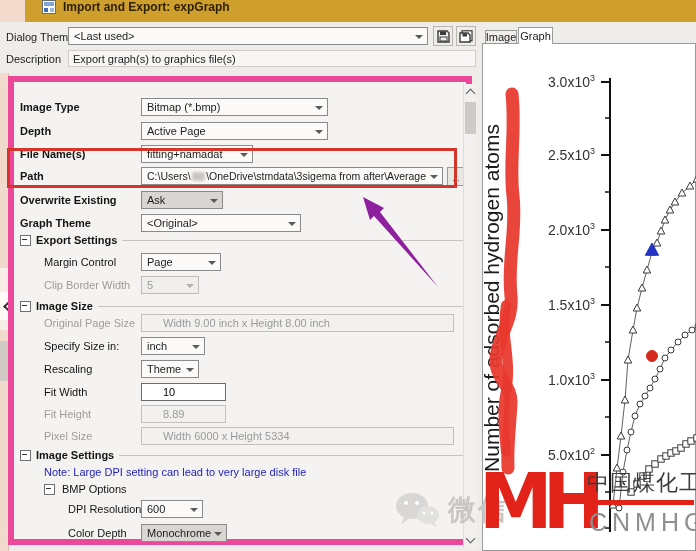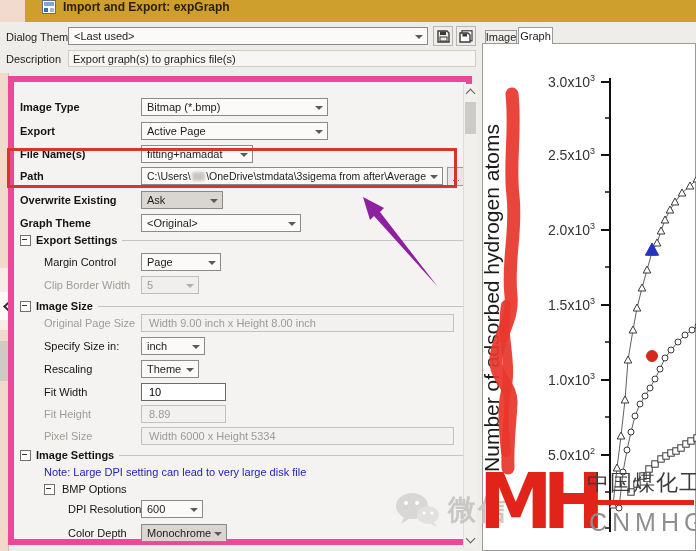--- a/index.html
+++ b/index.html
@@ -16,21 +16,21 @@
   
   .hlbl{position:absolute;font-size:11px;color:#1c1c1c;white-space:nowrap;}
   .combo{position:absolute;height:18px;background:#FBFAF9;border:1px solid #8a8a8a;box-sizing:border-box;
          display:flex;align-items:center;padding:0 16px 0 5px;font-size:11px;color:#1c1c1c;white-space:nowrap;overflow:hidden;}
   .combo .arr{position:absolute;right:4px;top:7px;width:0;height:0;
               border-left:4px solid transparent;border-right:4px solid transparent;border-top:4px solid #5a5a5a;}
   .combo.gray{background:#D9D6D1;}
   .combo.dis{background:#F0EFED;color:#9a9a9a;border-color:#BFBDBA;}
   .combo.dis .arr{border-top-color:#b2b0ad;}
   .tfield{position:absolute;height:18px;box-sizing:border-box;border:1px solid #C3C1BD;background:#F2F1EF;
-          font-size:11px;color:#9a9a9a;display:flex;align-items:center;padding:0 7px;white-space:nowrap;overflow:hidden;}
+          font-size:11px;color:#9a9a9a;display:flex;align-items:center;padding:0 21px;white-space:nowrap;overflow:hidden;}
   .tfield.edit{background:#fff;border-color:#6a6a6a;color:#000;}
   .sbtn{position:absolute;width:20px;height:20px;background:#EFEDEA;border:1px solid #B9B6B1;box-sizing:border-box;
         display:flex;align-items:center;justify-content:center;padding:0;}
   .descfield{position:absolute;height:17px;box-sizing:border-box;border:1px solid #CFCCC8;background:#F7F6F4;
              font-size:11px;color:#1c1c1c;display:flex;align-items:center;padding:0 4px;}
   
   .form-panel{position:absolute;left:8px;top:76px;width:464px;height:469px;background:#F4F3F1;
               border:6px solid #ec4899;box-sizing:border-box;}
   .flabel{position:absolute;font-size:11px;color:#141414;white-space:nowrap;}
   .flabel.b{font-weight:bold;}
@@ -123,21 +123,21 @@
   <div class="descfield" style="left:68px;top:50px;width:408px">Export graph(s) to graphics file(s)</div>
 
   <div class="form-panel">
 
     <div class="flabel b" style="left:6px;top:19px">Image Type</div>
     <div class="combo" style="left:127px;top:16px;width:187px">
       <span>Bitmap (*.bmp)</span>
         <i class="arr"></i>
     </div>
 
-    <div class="flabel b" style="left:6px;top:43px">Export</div>
+    <div class="flabel b" style="left:6px;top:43px">Depth</div>
     <div class="combo" style="left:127px;top:40px;width:187px">
       <span>Active Page</span>
         <i class="arr"></i>
     </div>
 
     <div class="flabel b" style="left:6px;top:66px">File Name(s)</div>
     <div class="combo" style="left:127px;top:63px;width:112px">
       <span>fitting+namadat</span>
         <i class="arr"></i>
     </div>

